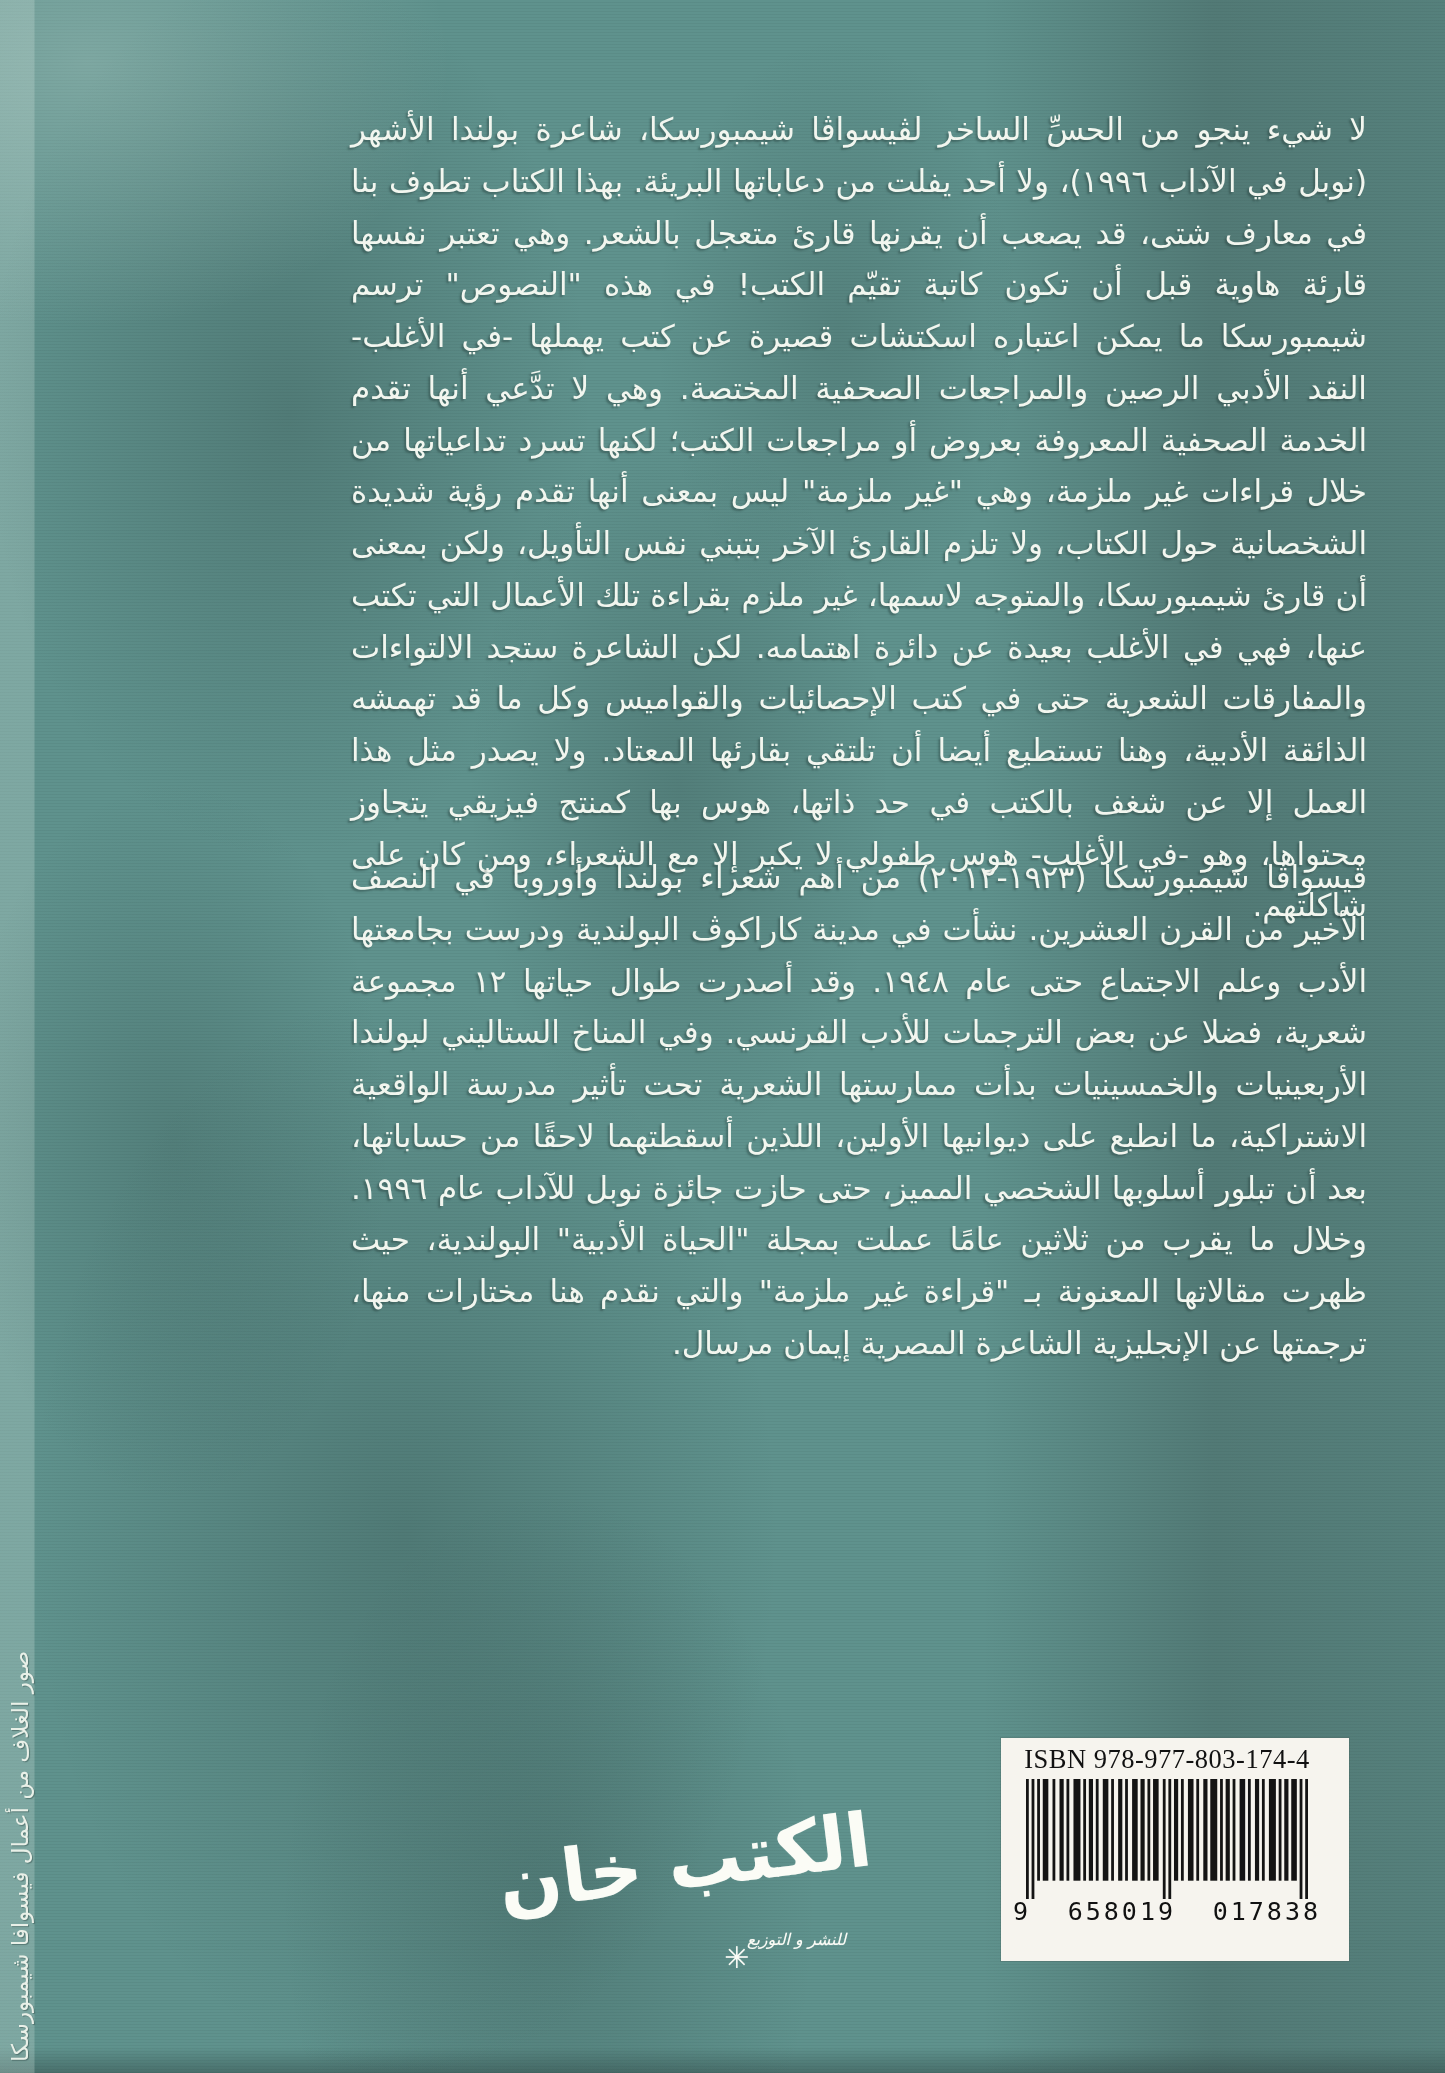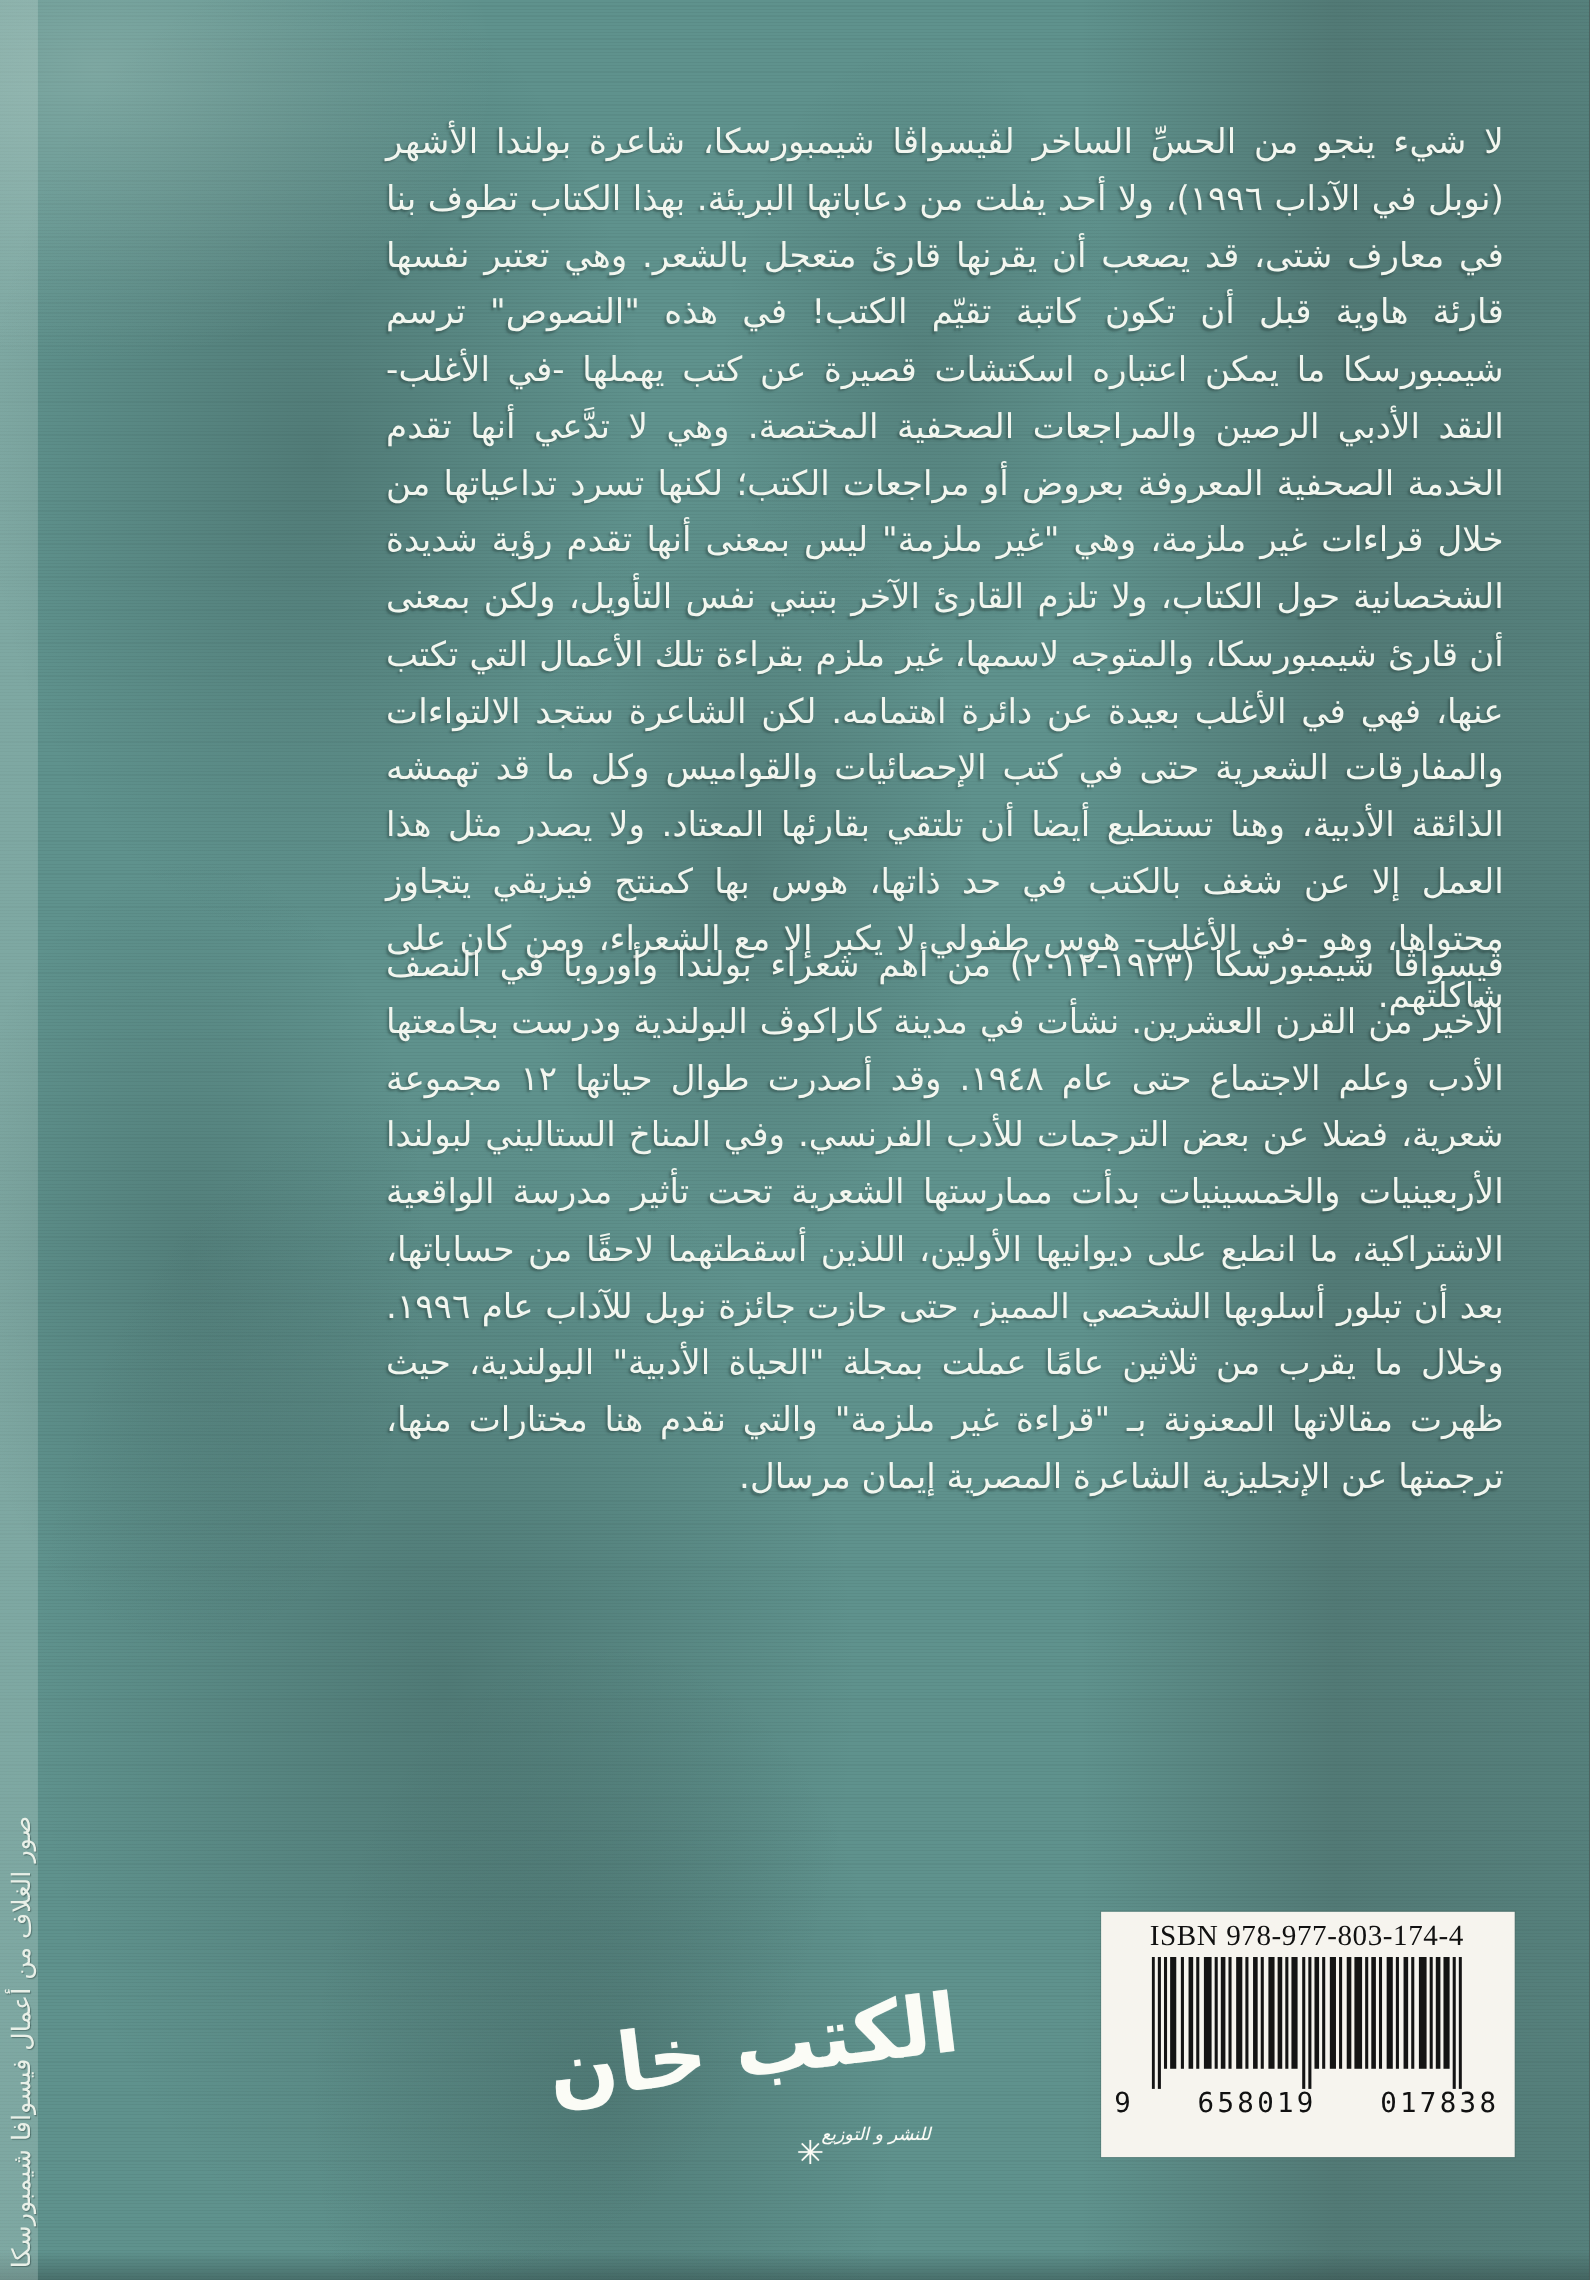--- a/index.html
+++ b/index.html
@@ -56,26 +56,26 @@
     color:#e9f0e8;
     font-size:23px;
     letter-spacing:1px;
     text-shadow:-1px 1px 1px rgba(28,50,48,.4);
   }
 
   
   .isbn-box{
     position:absolute;
     left:1001px; top:1738px;
-    width:376px; height:223px;
+    width:348px; height:223px;
     background:#f6f4ee;
     box-shadow:0 0 0 1px rgba(70,90,88,.25);
     direction:ltr;
     text-align:center;
-    padding:6px 12px 4px 10px;
+    padding:6px 26px 4px 10px;
   }
   .isbn-label{
     font-family:"Liberation Serif", serif;
     font-size:26.5px;
     color:#111;
     letter-spacing:.5px;
     white-space:nowrap;
   }
   .barcode-svg{ display:block; margin:4px auto 0 auto; width:282px; height:120px; }
   .barcode-digits{

